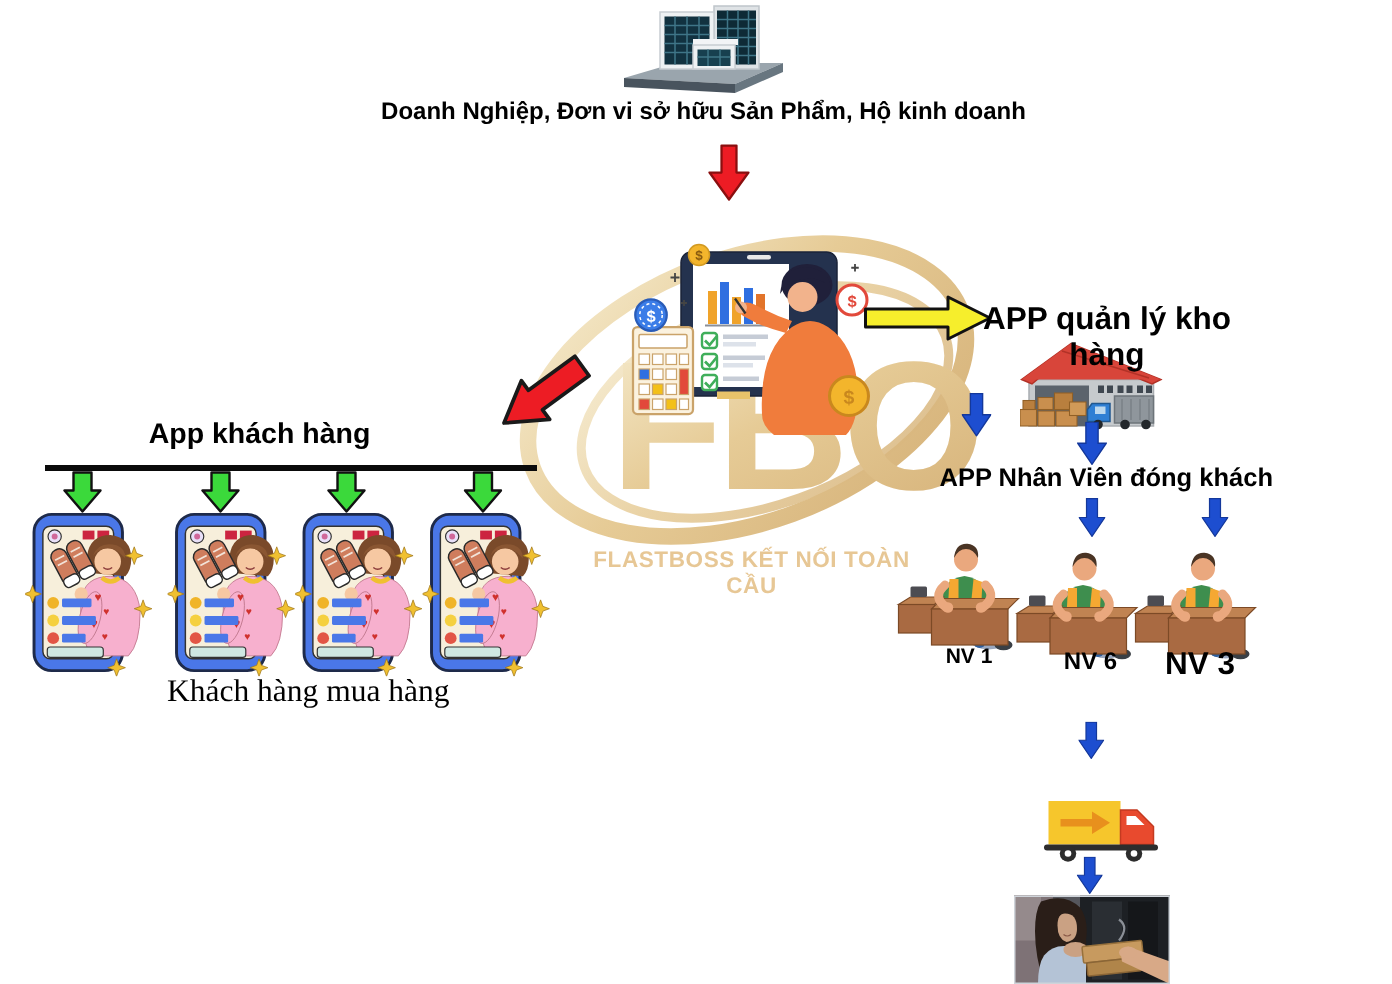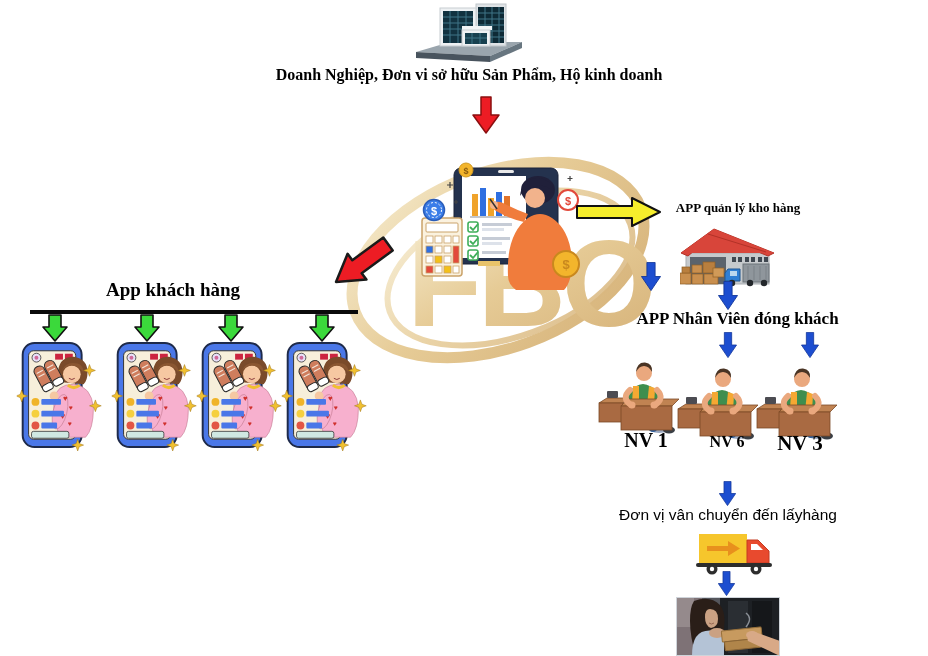--- a/index.html
+++ b/index.html
@@ -2,21 +2,21 @@
 <html><head>
 <meta charset="utf-8">
 <style>
   html,body{margin:0;padding:0;background:#fff;}
   #canvas{
     position:relative;width:928px;height:656px;background:#fff;overflow:hidden;
     font-family:"Liberation Sans",sans-serif;color:#000;
   }
   .abs{position:absolute;}
   .lbl{position:absolute;text-align:center;color:#000;line-height:1.15;}
-  .b{font-weight:bold;font-family:Liberation Serif, serif;}
+  .b{font-weight:bold;}
   .serif{font-family:"Liberation Serif",serif;}
   .slogan{color:#e7c795;font-weight:bold;letter-spacing:.4px;}
   svg{display:block;}
 </style>
 </head>
 <body>
 
 <div id="canvas">
 
   <svg width="0" height="0" style="position:absolute" aria-hidden="true">
@@ -94,20 +94,21 @@
         <polygon points="62,102 63.6,106.4 68,108 63.6,109.6 62,114 60.4,109.6 56,108 60.4,106.4" fill="#f0c030" stroke="#a0761a" stroke-width="0.5"></polygon>
       </symbol>
     </defs>
   </svg>
 
   <svg class="abs" style="left:338px;top:148px;z-index:1" width="486" height="235" viewBox="0 0 486 235">
     <ellipse cx="160" cy="112" rx="152" ry="88" fill="none" stroke="url(#gold)" stroke-width="11" transform="rotate(-20 160 112)"></ellipse>
     <ellipse cx="172" cy="120" rx="128" ry="68" fill="none" stroke="url(#gold)" stroke-width="6" opacity="0.85" transform="rotate(-20 172 120)"></ellipse>
     <text x="192" y="178" text-anchor="middle" font-size="122" font-weight="bold" font-family="Liberation Sans, sans-serif" fill="url(#gold)" letter-spacing="-4">FBO</text>
   </svg>
+  <div class="lbl slogan" style="left:383px;top:365px;width:236px;font-size:15px;z-index:2">FLASTBOSS KẾT NỐI TOÀN CẦU</div>
 
   <svg class="abs" style="left:414px;top:2px;z-index:2" width="110" height="62" viewBox="0 0 110 62">
     <polygon points="2,50 36,40 108,40 76,54" fill="#9aa5ad"></polygon>
     <polygon points="2,50 76,54 76,60 2,56" fill="#49545e"></polygon>
     <polygon points="76,54 108,40 108,46 76,60" fill="#687680"></polygon>
     <rect x="62" y="2" width="30" height="42" fill="#dfe3e6" stroke="#bfc5ca"></rect>
     <rect x="64" y="5" width="26" height="36" fill="#0e2a36"></rect>
     <path d="M64,11 h26 M64,17 h26 M64,23 h26 M64,29 h26 M64,35 h26 M71,5 v36 M78,5 v36 M85,5 v36" stroke="#3f7587" stroke-width="1"></path>
     <rect x="26" y="6" width="36" height="38" fill="#eef1f3" stroke="#c8cdd2"></rect>
     <rect x="29" y="9" width="30" height="32" fill="#123240"></rect>
@@ -186,21 +187,21 @@
   </svg>
 
   <svg class="abs" style="left:330px;top:228px;z-index:3" width="66" height="60" viewBox="0 0 66 60">
     <polygon points="6,54 17.6,25.8 22.3,32.2 53.3,9.5 62.7,22.5 31.7,45.2 36.4,51.6" fill="#ed1c24" stroke="#1a1a1a" stroke-width="2.5" stroke-linejoin="round"></polygon>
   </svg>
 
   <svg class="abs" style="left:576px;top:196px;z-index:3" width="86" height="32" viewBox="0 0 86 32">
     <polygon points="1,10 56,10 56,2 84,16 56,30 56,22 1,22" fill="#f6ee2c" stroke="#111" stroke-width="2" stroke-linejoin="round"></polygon>
   </svg>
 
-  <div class="lbl b" style="left:628px;top:201px;width:220px;font-size:13px;z-index:3">APP quản lý  kho hàng</div>
+  <div class="lbl b" style="left:628px;top:201px;width:220px;font-size:21px;z-index:3">APP quản lý  kho hàng</div>
 
   <svg class="abs" style="left:680px;top:226px;z-index:2" width="95" height="64" viewBox="0 0 95 64">
     <rect x="6" y="27" width="83" height="31" fill="#c6cacd" stroke="#a9adb1"></rect>
     <polygon points="1,27 34,3 94,27 88,30 34,8 8,30" fill="#d8453a" stroke="#b23227" stroke-width="1"></polygon>
     <polygon points="1,27 34,3 94,27" fill="#d8453a"></polygon>
     <path d="M28,8 L86,26" stroke="#b23227" stroke-width="1"></path>
     <rect x="10" y="31" width="36" height="27" fill="#5b636c"></rect>
     <rect x="12" y="39" width="10" height="8" fill="#c98f4e" stroke="#916026" stroke-width="0.7"></rect>
     <rect x="23" y="36" width="12" height="11" fill="#b97f3e" stroke="#916026" stroke-width="0.7"></rect>
     <rect x="12" y="48" width="11" height="10" fill="#c98f4e" stroke="#916026" stroke-width="0.7"></rect>
@@ -244,30 +245,29 @@
   <svg class="abs" style="left:597px;top:358px;z-index:2" width="88" height="80" viewBox="0 0 88 80">
       <use href="#sym-worker"></use>
     </svg>
   <svg class="abs" style="left:676px;top:364px;z-index:2" width="88" height="80" viewBox="0 0 88 80">
       <use href="#sym-worker"></use>
     </svg>
   <svg class="abs" style="left:755px;top:364px;z-index:2" width="88" height="80" viewBox="0 0 88 80">
       <use href="#sym-worker"></use>
     </svg>
 
-  <div class="lbl b" style="left:616px;top:429px;width:60px;font-size:20px;z-index:3">NV 1</div>
+  <div class="lbl b" style="left:616px;top:429px;width:60px;font-size:14px;z-index:3">NV 1</div>
   <div class="lbl b" style="left:697px;top:433px;width:60px;font-size:16px;z-index:3">NV 6</div>
   <div class="lbl b" style="left:770px;top:431px;width:60px;font-size:21px;z-index:3">NV 3</div>
 
 
   <svg class="abs" style="left:717px;top:481px;z-index:3" width="21" height="25" viewBox="0 0 22 32">
       <use href="#sym-blue-arrow"></use>
     </svg>
 
-  <div class="lbl" style="left:597px;top:506px;width:262px;font-size:15.5px;z-index:3">Đơn vị vân chuyển đến lấyhàng</div>
 
   <svg class="abs" style="left:694px;top:531px;z-index:3" width="82" height="44" viewBox="0 0 82 44">
     <rect x="5" y="3" width="48" height="29" fill="#f6c62c"></rect>
     <polygon points="13,15 34,15 34,10 46,17.5 34,25 34,20 13,20" fill="#e8901d"></polygon>
     <path d="M53,9 h11 l11,11 v12 h-22 z" fill="#e84a2e" stroke="#c43a20"></path>
     <polygon points="57,13 63,13 69,19 57,19" fill="#fff"></polygon>
     <rect x="2" y="32" width="76" height="4" rx="2" fill="#2d2d2d"></rect>
     <circle cx="18" cy="38" r="5.5" fill="#2d2d2d"></circle>
       <circle cx="18" cy="38" r="2.2" fill="#fff"></circle>
     <circle cx="62" cy="38" r="5.5" fill="#2d2d2d"></circle>
@@ -323,14 +323,15 @@
   <svg class="abs" style="left:111px;top:339px;z-index:2" width="90" height="112" viewBox="0 0 90 114">
       <use href="#sym-phone"></use>
     </svg>
   <svg class="abs" style="left:196px;top:339px;z-index:2" width="90" height="112" viewBox="0 0 90 114">
       <use href="#sym-phone"></use>
     </svg>
   <svg class="abs" style="left:281px;top:339px;z-index:2" width="90" height="112" viewBox="0 0 90 114">
       <use href="#sym-phone"></use>
     </svg>
 
+  <div class="lbl serif" style="left:103px;top:448px;width:205px;font-size:21px;z-index:3">Khách hàng mua hàng</div>
 
 </div>
 
 </body></html>

